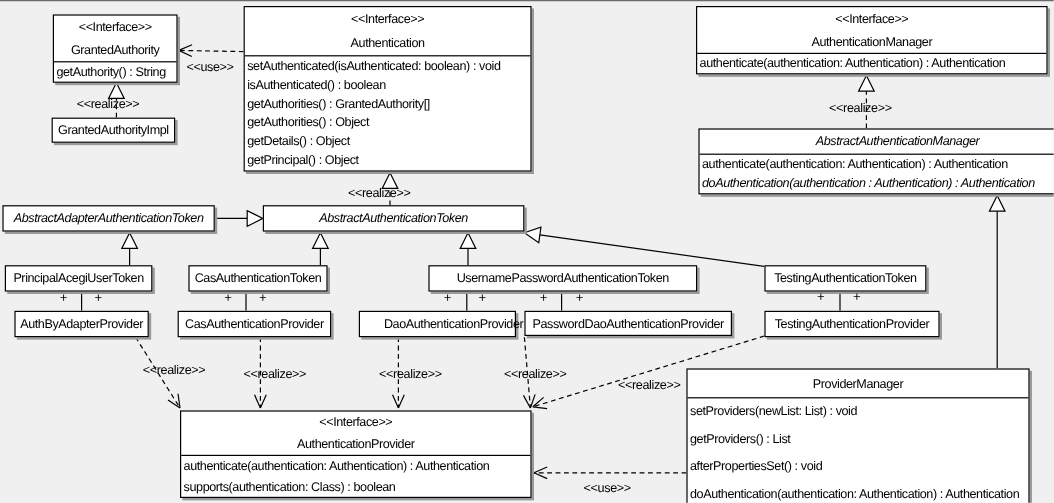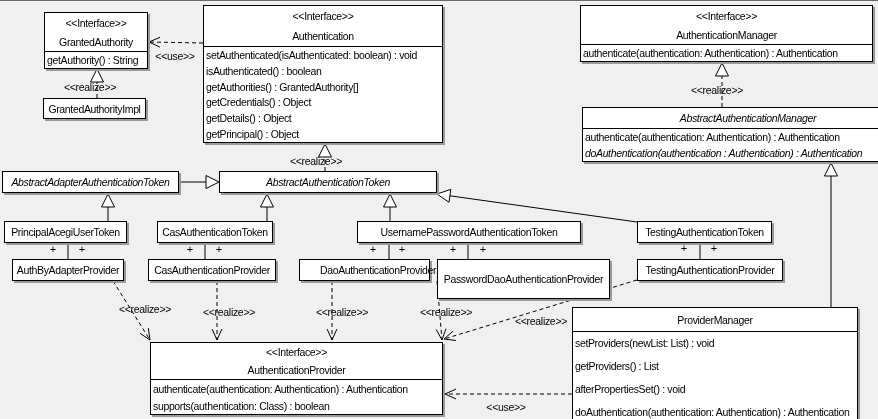--- a/index.html
+++ b/index.html
@@ -131,21 +131,21 @@
   </div>
 <div class="class-box" style="left: 203px; top: 5px; width: 240px; height: 138px;">
     <div class="title" style="flex: 0 0 40px;">
       <div class="stereo">&lt;&lt;Interface&gt;&gt;</div>
       <div class="cname">Authentication</div>
     </div>
     <div class="methods">
       <div class="method">setAuthenticated(isAuthenticated: boolean) : void</div>
       <div class="method">isAuthenticated() : boolean</div>
       <div class="method">getAuthorities() : GrantedAuthority[]</div>
-      <div class="method">getCredentials() : Object</div>
+      <div class="method">getAuthorities() : Object</div>
       <div class="method">getDetails() : Object</div>
       <div class="method">getPrincipal() : Object</div>
     </div>
   </div>
 <div class="class-box" style="left: 580px; top: 5px; width: 293px; height: 57px;">
     <div class="title" style="flex: 0 0 38px;">
       <div class="stereo">&lt;&lt;Interface&gt;&gt;</div>
       <div class="cname">AuthenticationManager</div>
     </div>
     <div class="methods">
@@ -204,21 +204,21 @@
 <div class="class-box" style="left: 148px; top: 259px; width: 128px; height: 22px;">
     <div class="title" style="flex: 1 1 auto;">
       <div class="cname">CasAuthenticationProvider</div>
     </div>
   </div>
 <div class="class-box" style="left: 299px; top: 259px; width: 131px; height: 22px; padding-left: 27px;">
     <div class="title" style="flex: 1 1 auto;">
       <div class="cname">DaoAuthenticationProvider</div>
     </div>
   </div>
-<div class="class-box" style="left: 437px; top: 259px; width: 173px; height: 40px;">
+<div class="class-box" style="left: 437px; top: 259px; width: 173px; height: 21px;">
     <div class="title" style="flex: 1 1 auto;">
       <div class="cname">PasswordDaoAuthenticationProvider</div>
     </div>
   </div>
 <div class="class-box" style="left: 637px; top: 259px; width: 146px; height: 22px;">
     <div class="title" style="flex: 1 1 auto;">
       <div class="cname">TestingAuthenticationProvider</div>
     </div>
   </div>
 <div class="class-box" style="left: 150px; top: 342px; width: 293px; height: 73px;">

